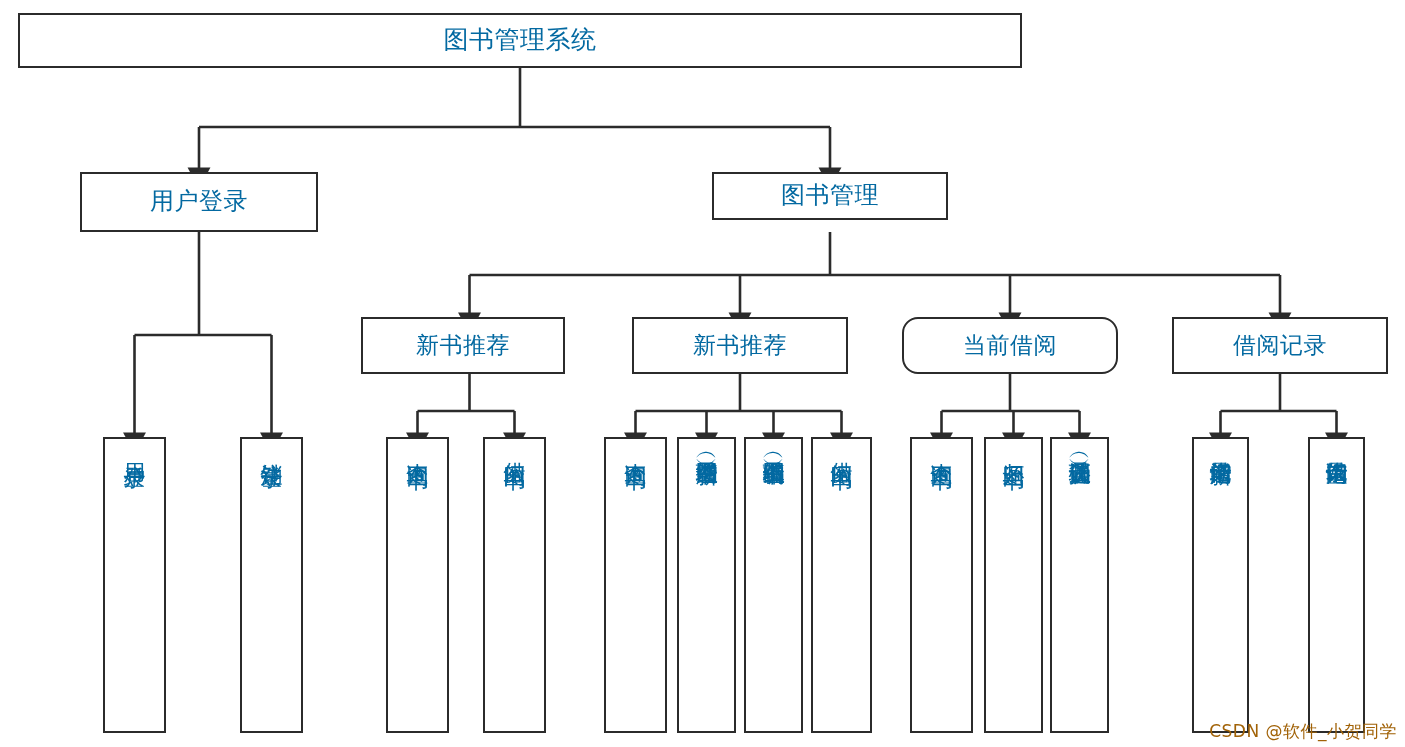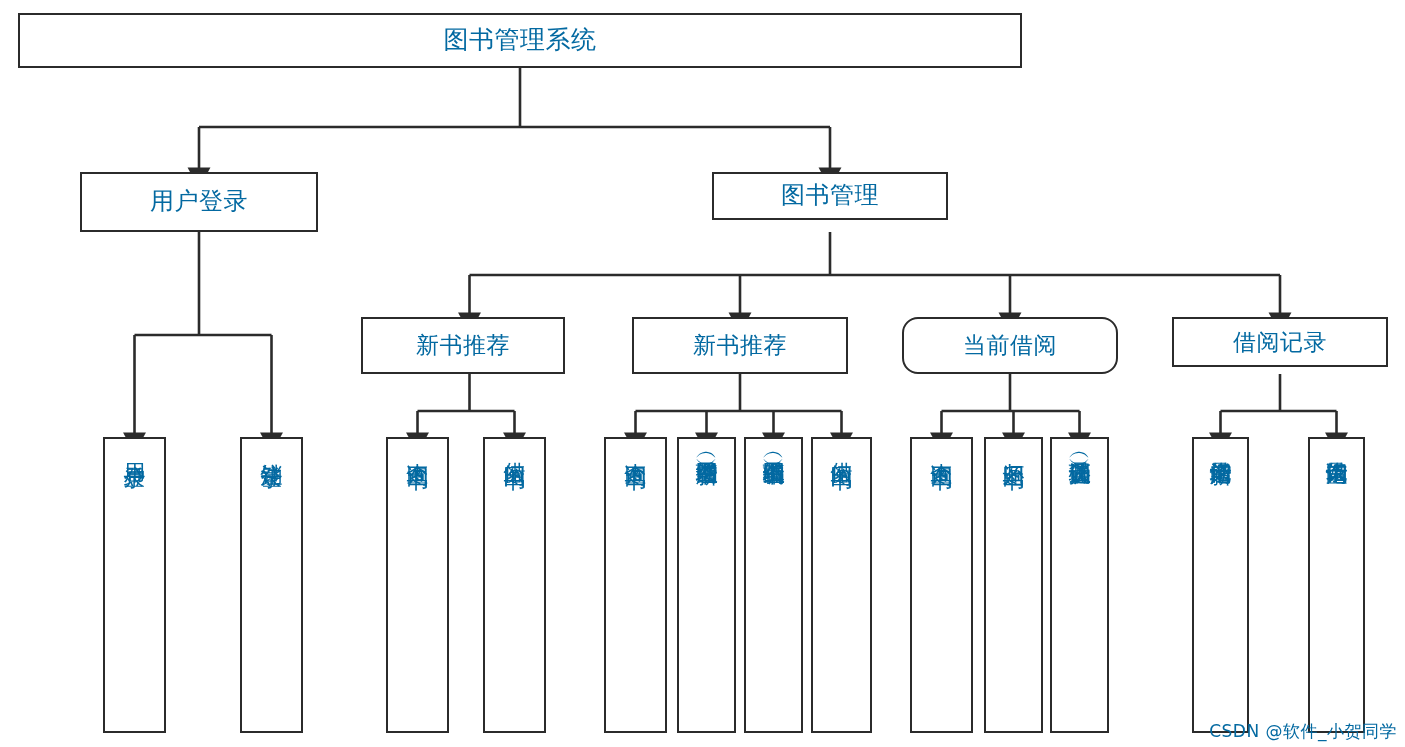--- a/index.html
+++ b/index.html
@@ -62,21 +62,21 @@
   .node.leaf.tall-text .label {
     max-height: 290px;
     line-height: 1.38;
     letter-spacing: 0px;
   }
   #watermark {
     position: absolute;
     right: 8px;
     bottom: 4px;
     font-size: 17px;
-    color: #0369a1;
+    color: #a16207;
     white-space: nowrap;
     letter-spacing: 0.5px;
   }
 </style>
 </head>
 <body>
 
 <div id="diagram-root">
 
   <svg id="edges-layer" viewBox="0 0 1405 747" width="1405" height="747" xmlns="http://www.w3.org/2000/svg">
@@ -134,21 +134,21 @@
       </div>
       <div class="node level-2" style="left: 361px; top: 317px; width: 204px; height: 57px; border-color: rgb(43, 43, 43); background: rgb(255, 255, 255);">
         <span class="label">新书推荐</span>
       </div>
       <div class="node level-2" style="left: 632px; top: 317px; width: 216px; height: 57px; border-color: rgb(43, 43, 43); background: rgb(255, 255, 255);">
         <span class="label">新书推荐</span>
       </div>
       <div class="node level-2" style="left: 902px; top: 317px; width: 216px; height: 57px; border-color: rgb(43, 43, 43); background: rgb(255, 255, 255); border-radius: 16px;">
         <span class="label">当前借阅</span>
       </div>
-      <div class="node level-2" style="left: 1172px; top: 317px; width: 216px; height: 50px; border-color: rgb(43, 43, 43); background: rgb(255, 255, 255);">
+      <div class="node level-2" style="left: 1172px; top: 317px; width: 216px; height: 57px; border-color: rgb(43, 43, 43); background: rgb(255, 255, 255);">
         <span class="label">借阅记录</span>
       </div>
       <div class="node level-3 leaf" style="left: 103px; top: 437px; width: 63px; height: 296px; border-color: rgb(43, 43, 43); background: rgb(255, 255, 255);">
         <span class="label">用户登录</span>
       </div>
       <div class="node level-3 leaf" style="left: 240px; top: 437px; width: 63px; height: 296px; border-color: rgb(43, 43, 43); background: rgb(255, 255, 255);">
         <span class="label">注销登录</span>
       </div>
       <div class="node level-3 leaf" style="left: 386px; top: 437px; width: 63px; height: 296px; border-color: rgb(43, 43, 43); background: rgb(255, 255, 255);">
         <span class="label">查询图书</span>

